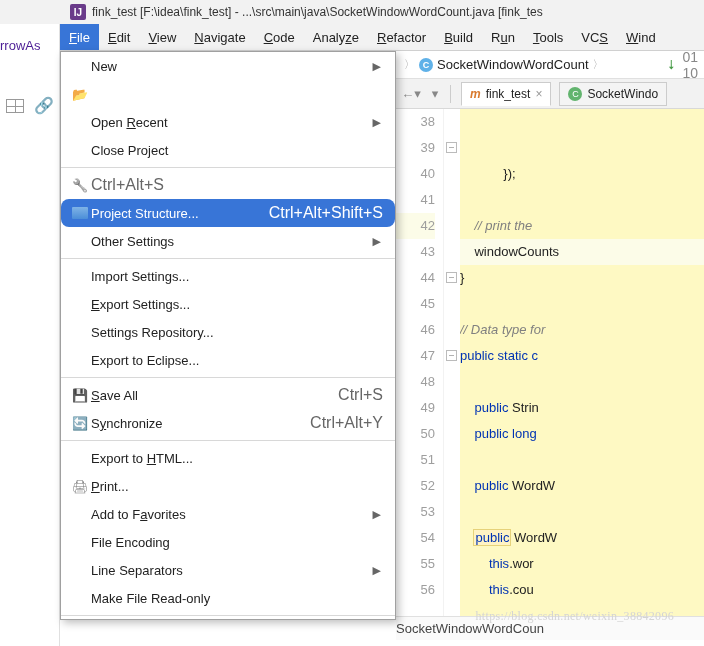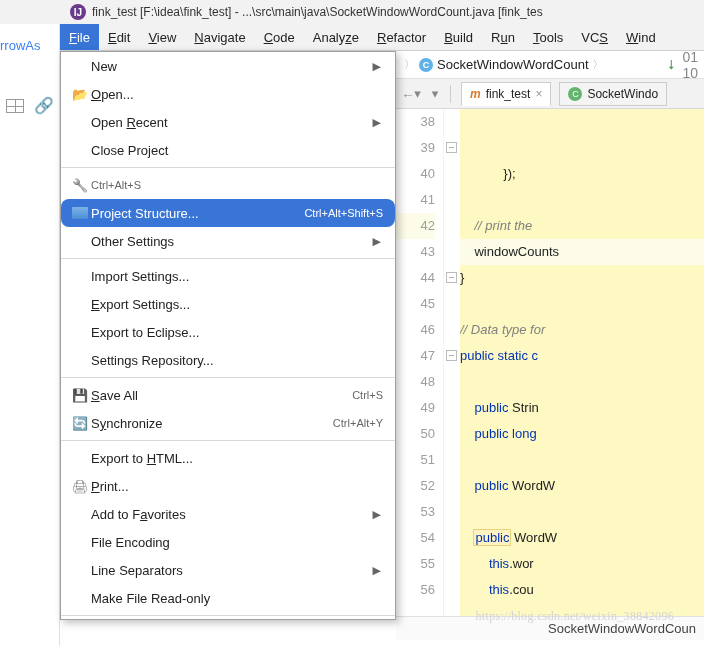--- a/index.html
+++ b/index.html
@@ -1,36 +1,36 @@
 <!DOCTYPE html>
 <html><head>
 <meta charset="utf-8">
 <style>
   * { box-sizing: border-box; margin: 0; padding: 0; font-family: "Segoe UI", Arial, sans-serif; }
   body { width: 704px; height: 646px; overflow: hidden; background: #fff; font-size: 13px; color: #222; position: relative; }
   .titlebar { height: 24px; background: #f2f2f2; display: flex; align-items: center; padding-left: 70px; font-size: 12px; color: #333; }
-  .title-icon { width: 16px; height: 16px; background: #6a3b8a; margin-right: 6px; display: inline-flex; align-items: center; justify-content: center; color: #fff; font-size: 10px; font-weight: bold; border-radius: 8px; }
+  .title-icon { width: 16px; height: 16px; background: #6a3b8a; margin-right: 6px; display: inline-flex; align-items: center; justify-content: center; color: #fff; font-size: 10px; font-weight: bold; border-radius: 2px; }
   .menubar { height: 27px; background: #f2f2f2; display: flex; align-items: stretch; padding-left: 60px; border-bottom: 1px solid #d0d0d0; }
   .menubar-item { padding: 6px 9px; display: flex; align-items: center; cursor: default; font-size: 13px; }
   .menubar-item.active { background: #3875d7; color: #fff; }
   .mnemonic { text-decoration: underline; }
   .left-strip { position: absolute; left: 0; top: 24px; width: 60px; height: 622px; background: #fff; border-right: 1px solid #e0e0e0; }
-  .left-label { position: absolute; left: 0; top: 14px; font-size: 13px; color: #3b82f6; }
+  .left-label { position: absolute; left: 0; top: 14px; font-size: 13px; color: #4c1d95; }
   .left-icons { position: absolute; left: 0; top: 72px; width: 60px; display: flex; align-items: center; justify-content: space-around; }
   .grid-icon { width: 18px; height: 14px; border: 1px solid #999; position: relative; }
   .grid-icon::before { content: ""; position: absolute; top: 0; left: 50%; width: 1px; height: 100%; background: #999; }
   .grid-icon::after { content: ""; position: absolute; left: 0; top: 50%; width: 100%; height: 1px; background: #999; }
   .link-icon { color: #888; font-size: 16px; }
   .dropdown { position: absolute; left: 60px; top: 51px; width: 336px; background: #fff; border: 1px solid #a0a0a0; box-shadow: 3px 3px 8px rgba(0,0,0,0.25); z-index: 20; }
   .menu-item { display: flex; align-items: center; height: 28px; padding: 0 12px 0 8px; cursor: default; }
   .menu-item.hl { background: #3875d7; color: #fff; border-radius: 8px; }
   .menu-icon { width: 22px; display: flex; align-items: center; justify-content: center; color: #7a7a7a; font-size: 14px; }
   .menu-item.hl .menu-icon { color: #cfe0fa; }
   .menu-label { flex: 1; }
-  .menu-shortcut { color: #666; font-size: 11px; }
+  .menu-shortcut { color: #666; font-size: 16px; }
   .menu-item.hl .menu-shortcut { color: #fff; }
   .menu-sub { color: #666; font-size: 11px; padding-right: 2px; }
   .sep { height: 1px; background: #d8d8d8; margin: 3px 0; }
   .icon-folder::before { content: "📂"; font-size: 13px; }
   .icon-wrench::before { content: "🔧"; font-size: 13px; filter: grayscale(1); }
   .icon-struct { width: 16px; height: 12px; background: linear-gradient(#7fb3e6,#4b8ed8); border-radius: 1px; }
   .icon-save::before { content: "💾"; font-size: 13px; filter: grayscale(1); }
   .icon-sync::before { content: "🔄"; font-size: 13px; }
   .icon-print::before { content: "🖨"; font-size: 13px; filter: grayscale(0.6); }
   .breadcrumb { position: absolute; left: 396px; top: 51px; height: 28px; display: flex; align-items: center; gap: 4px; background: #fff; border-bottom: 1px solid #e0e0e0; width: 308px; padding-left: 8px; }
@@ -49,21 +49,21 @@
   .editor { position: absolute; left: 396px; top: 109px; width: 308px; bottom: 30px; background: #fef9c3; display: flex; font-family: Consolas, monospace; font-size: 13px; }
   .gutter { width: 48px; text-align: right; color: #9e9e9e; padding-right: 8px; line-height: 26px; background: #fff; border-right: 1px solid #f2f2f2; }
   .fold-strip { width: 16px; background: #fff; position: relative; }
   .fold-mark { position: absolute; left: 2px; width: 11px; height: 11px; border: 1px solid #bbb; background: #fff; font-size: 9px; line-height: 9px; text-align: center; color: #888; }
   .code { flex: 1; line-height: 26px; white-space: pre; overflow: hidden; }
   .code .kw { color: #0033b3; }
   .code .cm { color: #808080; font-style: italic; text-align: right; }
   .hl-line { background: #fcfce8; display: inline-block; width: 100%; }
   .gut-hl { background: #fcfce8; display: block; }
   .yellow-box { background: #fff3c4; outline: 1px solid #e6d27a; padding: 0 1px; }
-  .statusbar { position: absolute; left: 396px; bottom: 6px; width: 308px; height: 24px; display: flex; align-items: center; justify-content: flex-end; padding-right: 8px; color: #444; font-size: 13px; background: #fafafa; border-top: 1px solid #e0e0e0; }
+  .statusbar { position: absolute; left: 396px; bottom: 6px; width: 308px; height: 24px; display: flex; align-items: center; padding-right: 8px; color: #444; font-size: 13px; background: #fafafa; border-top: 1px solid #e0e0e0; }
   .watermark { position: absolute; right: 30px; bottom: 22px; color: #d4d4d4; font-size: 12px; z-index: 0; letter-spacing: 0.3px; font-family: Liberation Serif, serif; }
 </style>
 </head>
 <body>
 
 <div class="titlebar">
   <span class="title-icon">IJ</span>
   <span>fink_test [F:\idea\fink_test] - ...\src\main\java\SocketWindowWordCount.java [fink_tes</span>
 </div>
 
@@ -115,21 +115,20 @@
 </div>
 
 <div class="dropdown">
   <div class="menu-item">
     <span class="menu-icon"></span>
       <span class="menu-label">New</span>
       <span class="menu-sub">▶</span>
   </div>
   <div class="menu-item">
     <span class="menu-icon icon-folder"></span>
-      <span class="menu-label"><span class="mnemonic">O</span>pen...</span>
   </div>
   <div class="menu-item">
     <span class="menu-icon"></span>
       <span class="menu-label">Open <span class="mnemonic">R</span>ecent</span>
       <span class="menu-sub">▶</span>
   </div>
   <div class="menu-item">
     <span class="menu-icon"></span>
       <span class="menu-label">Close Project</span>
   </div>
@@ -154,25 +153,25 @@
   <div class="menu-item">
     <span class="menu-icon"></span>
       <span class="menu-label">Import Settings...</span>
   </div>
   <div class="menu-item">
     <span class="menu-icon"></span>
       <span class="menu-label"><span class="mnemonic">E</span>xport Settings...</span>
   </div>
   <div class="menu-item">
     <span class="menu-icon"></span>
+      <span class="menu-label">Settings Repository...</span>
+  </div>
+  <div class="menu-item">
+    <span class="menu-icon"></span>
       <span class="menu-label">Export to Eclipse...</span>
-  </div>
-  <div class="menu-item">
-    <span class="menu-icon"></span>
-      <span class="menu-label">Settings Repository...</span>
   </div>
   <div class="sep"></div>
   <div class="menu-item">
     <span class="menu-icon icon-save"></span>
       <span class="menu-label"><span class="mnemonic">S</span>ave All</span>
       <span class="menu-shortcut">Ctrl+S</span>
   </div>
   <div class="menu-item">
     <span class="menu-icon icon-sync"></span>
       <span class="menu-label">S<span class="mnemonic">y</span>nchronize</span>

